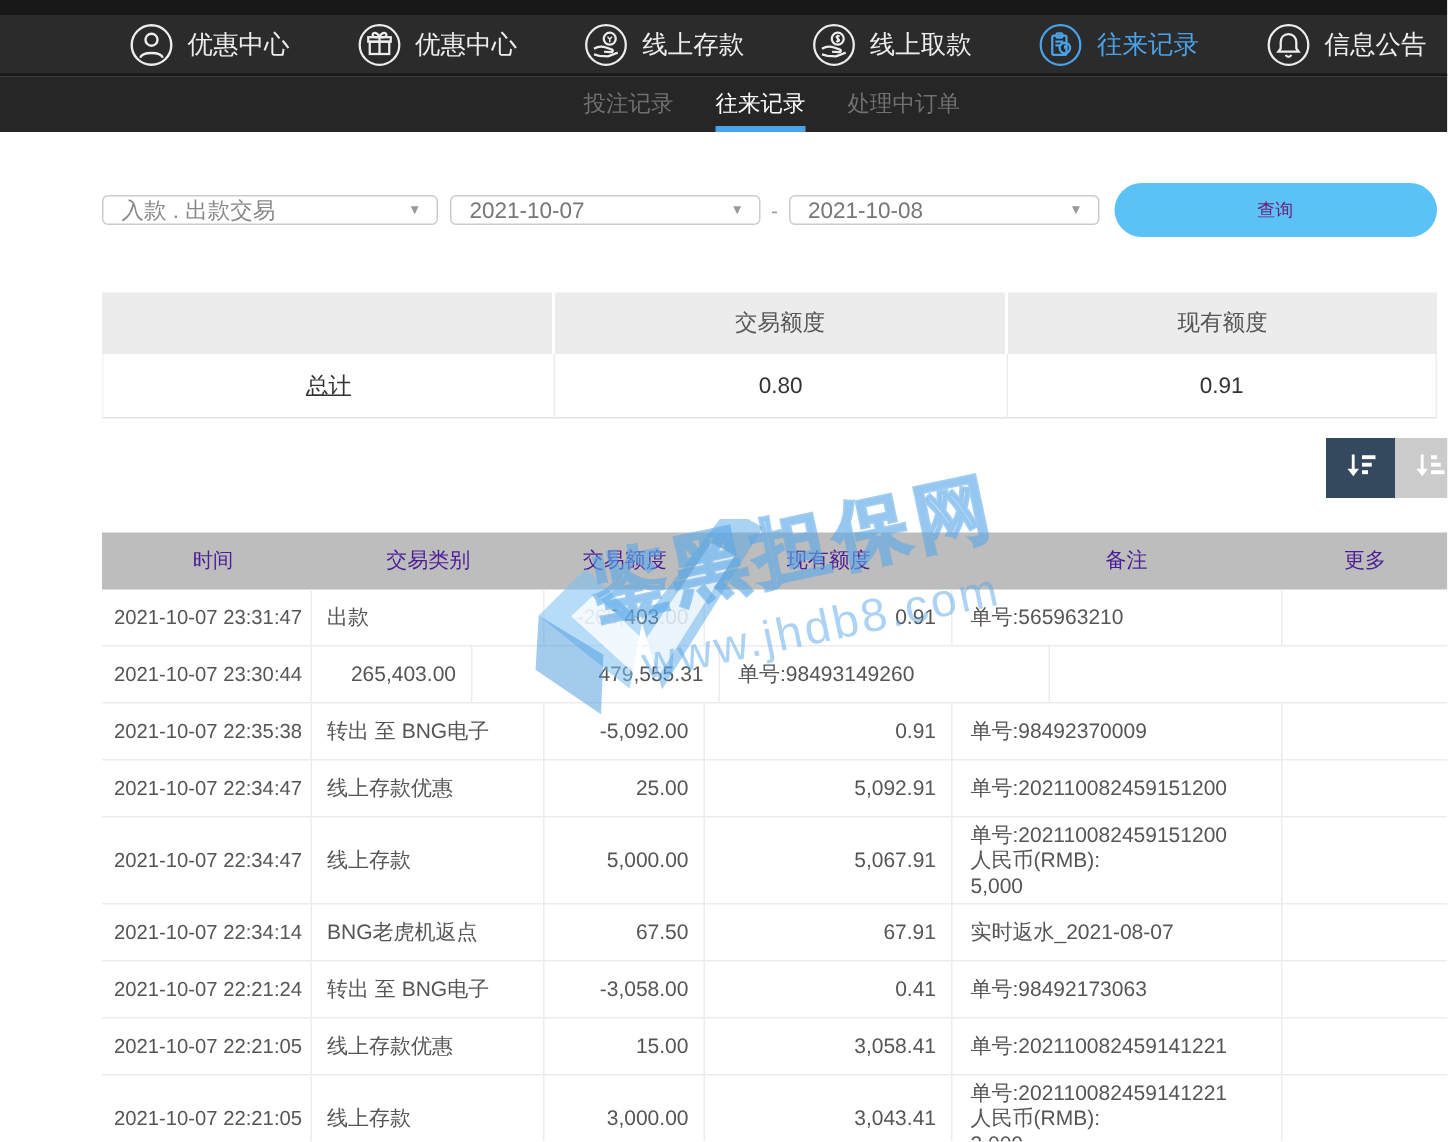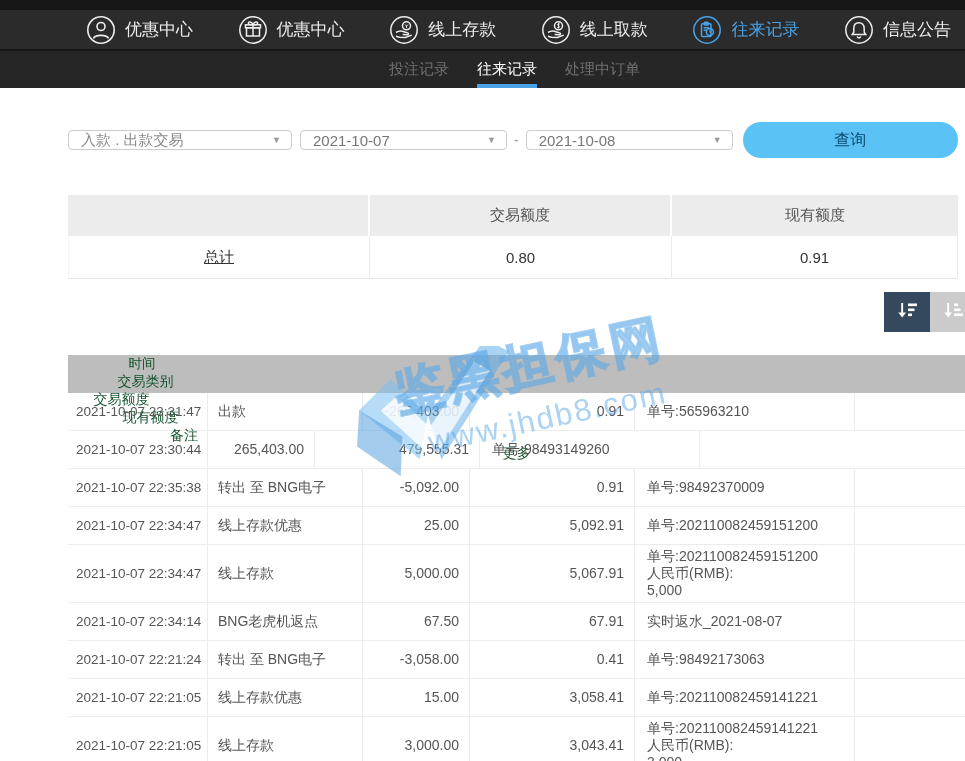--- a/index.html
+++ b/index.html
@@ -28,21 +28,21 @@
   .filter-row { display: flex; align-items: center; margin-top: 34px; }
   .select { height: 20px; border: 1px solid #ccc; border-radius: 4px; background: #fff;
             display: flex; align-items: center; padding: 0 26px 0 12px; font-size: 15px;
             color: #888; position: relative; cursor: pointer; }
   .select .caret { position: absolute; right: 10px; top: 50%; transform: translateY(-52%);
                    font-size: 9px; color: #999; }
   .sel-type { width: 224px; margin-right: 8px; }
   .sel-date { width: 207px; color: #777; }
   .dash { color: #999; margin: 0 7px; font-size: 14px; }
   .query-btn { width: 215px; height: 36px; margin-left: 10px; border: none; border-radius: 18px;
-               background: #5bc2f6; color: #0c4a6e; font-size: 16px; cursor: pointer;
+               background: #5bc2f6; color: #701a75; font-size: 12px; cursor: pointer;
                font-family: inherit; }
 
   
   .summary { width: 890px; margin-top: 37px; font-size: 15px; }
   .srow { display: flex; }
   .scell { display: flex; align-items: center; justify-content: center; }
   .sc1 { width: 302px; text-decoration: underline; } .sc2 { width: 302px; } .sc3 { width: 286px; }
   .shead .scell { background: #ececec; height: 41px; color: #555; border-right: 2px solid #fff; }
   .shead .scell:last-child { border-right: none; }
   .sbody .scell { height: 43px; color: #333; border-right: 1px solid #ececec;
@@ -52,21 +52,21 @@
   
   .sort-row { position: relative; height: 40px; margin-top: 13px; }
   .sort-buttons { position: absolute; left: 816px; top: 0; display: flex; }
   .sort-btn { width: 46px; height: 40px; border: none; display: flex; align-items: center;
               justify-content: center; cursor: pointer; padding: 0; }
   .sort-desc { background: #35495e; }
   .sort-asc  { background: #cbcbcb; }
 
   
   .txtable { margin-top: 23px; width: 897px; font-size: 14px; }
-  .thead { display: flex; background: #bdbdbd; height: 38px; color: #14532d; flex-direction: column; }
+  .thead { display: flex; background: #bdbdbd; height: 38px; color: #4c1d95; }
   .thead .hcell { display: flex; align-items: center; justify-content: center; }
   .trow { display: flex; border-bottom: 1px solid #ececec; min-height: 38px; align-items: stretch; }
   .cell { display: flex; align-items: center; border-right: 1px solid #ececec;
           padding: 3px 10px; color: #555; line-height: 17px; }
   .cell:last-child, .hcell:last-child { border-right: none; }
   .c-time    { width: 140px; padding-left: 8px; font-size: 13.5px; white-space: nowrap; }
   .c-type    { width: 155px; }
   .c-amount  { width: 107px; justify-content: flex-end; }
   .c-balance { width: 165px; justify-content: flex-end; }
   .c-remark  { width: 220px; padding-left: 12px; white-space: pre-line; }

